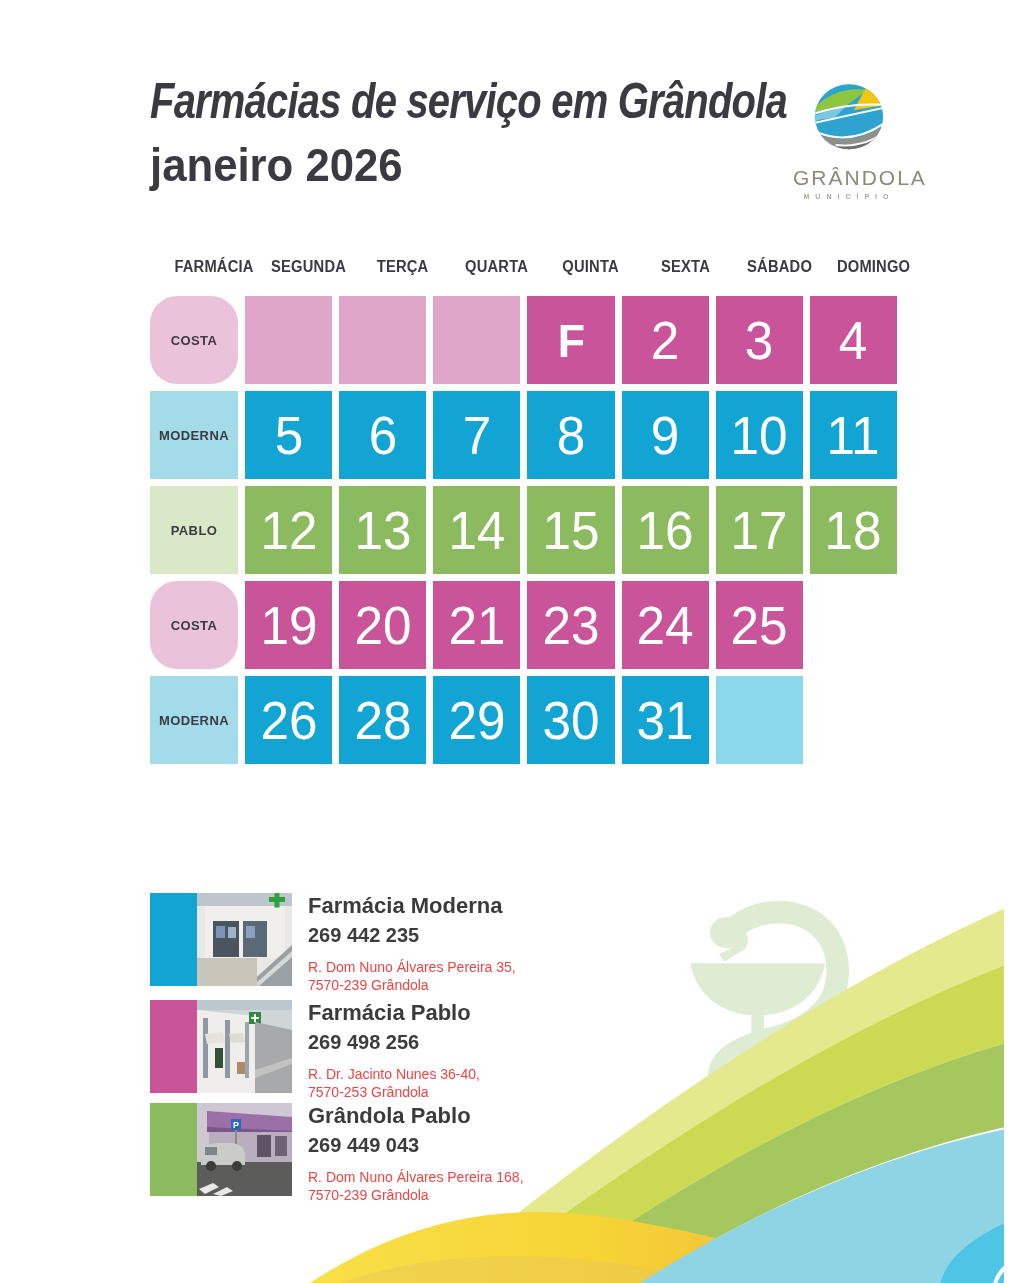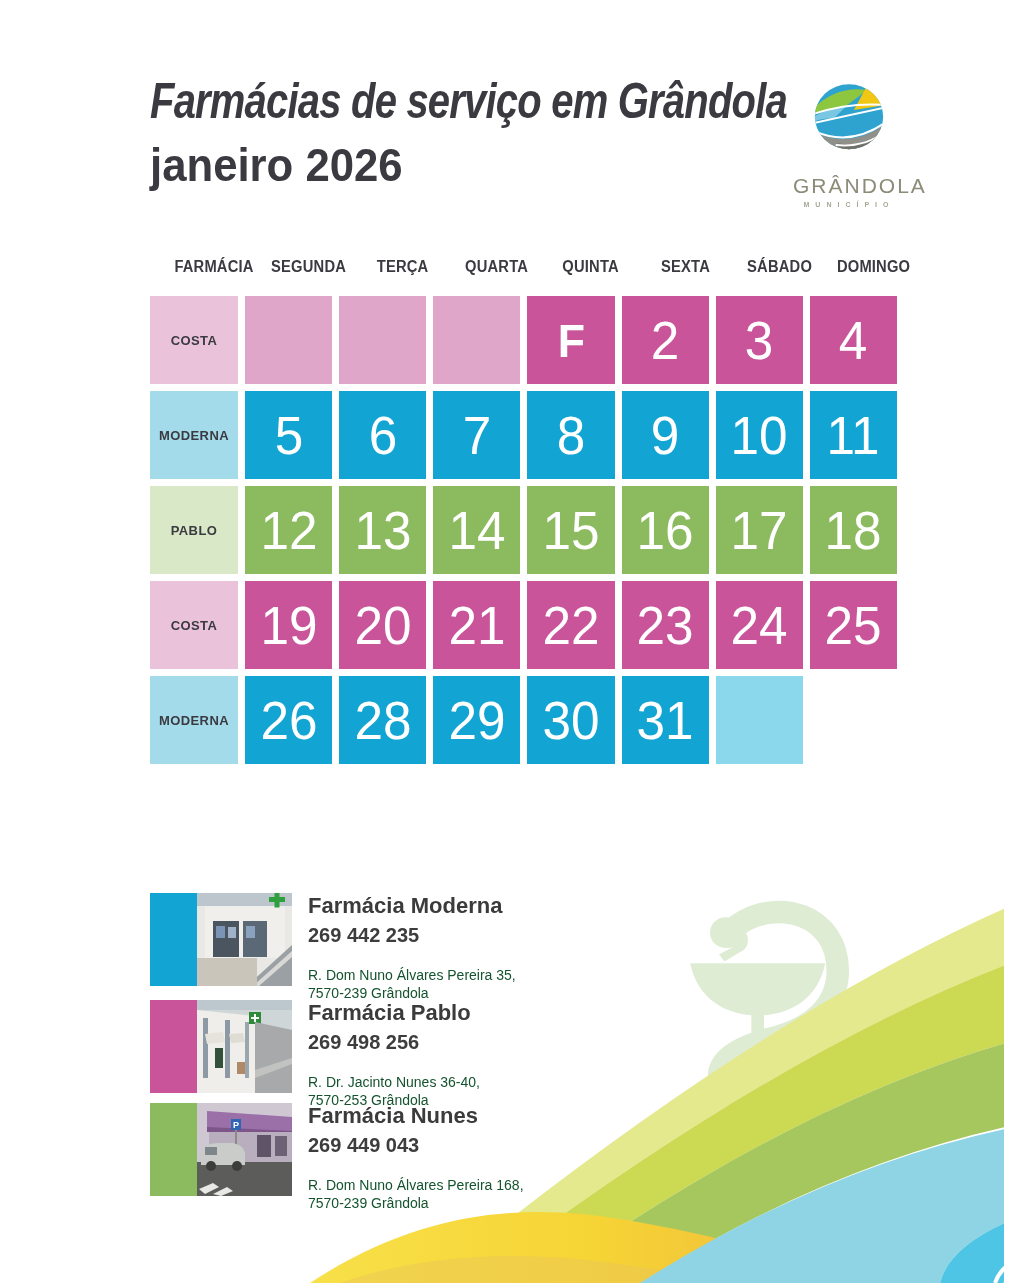--- a/index.html
+++ b/index.html
@@ -11,21 +11,21 @@
   .titles{position:absolute; left:150px; top:72px;}
   .title-main{
     margin:0; font-size:50px; font-style:italic; font-weight:600; color:var(--ink,#3a3a40);
     white-space:nowrap; transform:scaleX(.8); transform-origin:left top; letter-spacing:-1px;
   }
   .title-sub{
     margin:8px 0 0 0; font-size:46px; font-weight:800; color:var(--ink,#3a3a40);
     white-space:nowrap; transform:scaleX(.95); transform-origin:left top;
   }
   .logo{position:absolute; left:793px; top:78px; width:112px; text-align:center;}
-  .logo-name{font-size:21px; letter-spacing:2px; color:var(--logoText,#8b8b78); margin-top:8px; font-weight:400;}
+  .logo-name{font-size:21px; letter-spacing:2px; color:var(--logoText,#8b8b78); margin-top:0; font-weight:400;}
   .logo-sub{font-size:7px; letter-spacing:6px; color:#a7a796; margin-top:3px; font-weight:700;}
   
   .cal-header,.cal-row{
     position:relative; display:grid; grid-template-columns:88px repeat(7,1fr); gap:7px; width:747px;
   }
   .cal-header{position:absolute; left:150px; top:258px;margin-left:20px;}
   .cal-header div{
     text-align:center; font-weight:700; font-size:16px; color:var(--ink,#3a3a40);
     transform:scaleX(.92); letter-spacing:.2px; white-space:nowrap;
   }
@@ -35,34 +35,34 @@
     display:flex; align-items:center; justify-content:center;
     font-size:13px; font-weight:700; color:var(--ink,#3a3a40); letter-spacing:.4px;
   }
   .day-cell{display:flex; align-items:center; justify-content:center;}
   .day-cell span{
     color:#ffffff; font-size:54px; font-weight:400; line-height:1;
     transform:scaleX(.95); display:inline-block;
   }
   .day-cell.holiday span{font-weight:700; font-size:47px;}
   .t-pink{background:var(--pink,#c9549a);}        .t-pink-empty{background:var(--pinkMid,#dfa6ca);}
-  .t-pink-label{background:var(--pinkLight,#eac3da);}
+  .t-pink-label{background:var(--pinkLight,#eac3da);border-radius:27px;}
   .t-blue{background:var(--blue,#12a5d3);}        .t-blue-empty{background:var(--blueEmpty,#8bd7ec);}
   .t-blue-label{background:var(--blueLight,#a4dbeb);}
   .t-green{background:var(--green,#8cba5e);}
   .t-green-label{background:var(--greenLight,#d9e9c8);}
   
   .listing{position:absolute; left:150px; display:flex; align-items:flex-start;}
   .listing .bar{width:47px; height:93px; flex:0 0 47px;}
   .bar-blue{background:var(--blue,#12a5d3);} .bar-pink{background:var(--pink,#c9549a);} .bar-green{background:var(--green,#8cba5e);}
   .listing svg.photo{display:block; flex:0 0 95px;}
   .listing .info{margin-left:16px; padding-top:0px;}
   .ph-name{font-size:22px; font-weight:700; color:#3b3b3b; line-height:1.15;}
   .ph-phone{font-size:20px; font-weight:700; color:#3d3d3d; margin-top:6px;}
-  .ph-addr{font-size:14px; color:#14532d; margin-top:19px; line-height:1.3;}
+  .ph-addr{font-size:14px; color:#ef4444; margin-top:11px; line-height:1.3;}
   
   .hygieia{position:absolute; left:683px; top:898px;}
   .swoosh{position:absolute; left:0; top:863px;}
 </style>
 </head>
 <body>
 
 <div class="page">
 
   <div class="titles">
@@ -174,23 +174,20 @@
       <div class="cal-row">
         <div class="label-cell t-pink-label">COSTA</div>
         <div class="day-cell t-pink">
           <span>19</span>
         </div>
         <div class="day-cell t-pink">
           <span>20</span>
         </div>
         <div class="day-cell t-pink">
           <span>21</span>
-        </div>
-        <div class="day-cell t-pink">
-          <span>22</span>
         </div>
         <div class="day-cell t-pink">
           <span>23</span>
         </div>
         <div class="day-cell t-pink">
           <span>24</span>
         </div>
         <div class="day-cell t-pink">
           <span>25</span>
         </div>
@@ -292,21 +289,21 @@
       </g>
       <rect x="34" y="16" width="10" height="11" fill="#2f66b3"></rect>
       <text x="39" y="25" font-size="9" fill="#ffffff" text-anchor="middle" font-family="Liberation Sans, sans-serif" font-weight="bold">P</text>
       <rect x="38" y="27" width="2" height="34" fill="#8a8a86"></rect>
       <path d="M4,50 Q8,40 20,40 L36,40 Q46,42 48,50 L48,62 L4,62 Z" fill="#c9ccc9"></path>
       <rect x="8" y="44" width="12" height="8" fill="#7e8689"></rect>
       <circle cx="14" cy="63" r="5" fill="#3c3c3a"></circle>
         <circle cx="40" cy="63" r="5" fill="#3c3c3a"></circle>
     </svg>
     <div class="info">
-      <div class="ph-name">Farmácia Nunes</div>
+      <div class="ph-name">Grândola Pablo</div>
       <div class="ph-phone">269 449 043</div>
       <div class="ph-addr">
         <span>R. Dom Nuno Álvares Pereira 168,</span><br>
         <span>7570-239 Grândola</span>
       </div>
     </div>
   </div>
 
   <svg class="hygieia" width="180" height="280" viewBox="0 0 200 310">
     <g fill="#dfecd4" stroke="none">

